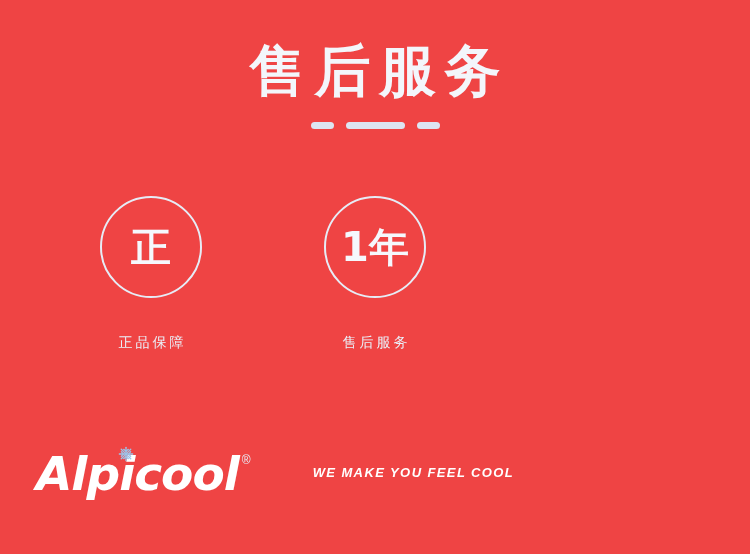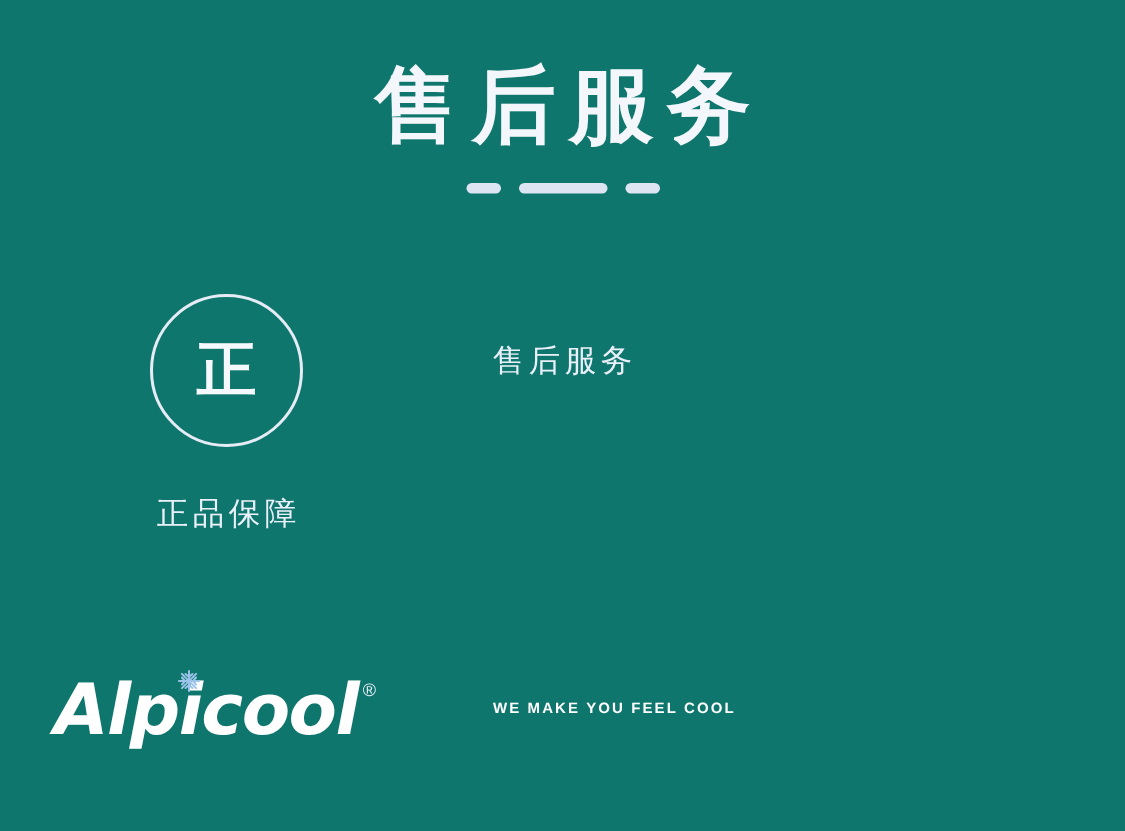--- a/index.html
+++ b/index.html
@@ -95,21 +95,21 @@
     font-family: "DejaVu Sans", "Liberation Sans", sans-serif;
     letter-spacing: 0px;
     white-space: nowrap;
   }
   .feature-caption {
     margin-top: 22px;
     text-align: center;
   }
   .caption-line {
     display: block;
-    font-size: 21px;
+    font-size: 14px;
     line-height: 45px;
     color: #eaf0f9;
     letter-spacing: 3px;
     text-indent: 3px;
     font-weight: 400;
     font-family: "DejaVu Sans", "Liberation Sans", sans-serif;
     white-space: nowrap;
   }
 
   
@@ -147,34 +147,35 @@
   #logo-snowflake {
     position: absolute;
     left: 82px;
     top: -2px;
     width: 16px;
     height: 16px;
     pointer-events: none;
   }
   #logo-tagline {
     margin-top: -2px;
-    margin-left: 78px;
-    font-size: 10px;
+    margin-left: 62px;
+    font-size: 13px;
     line-height: 16px;
+    font-style: italic;
     font-weight: 700;
     color: #ffffff;
     letter-spacing: 1.4px;
     font-family: "Liberation Sans", "DejaVu Sans", sans-serif;
     white-space: nowrap;
   }
 </style>
 </head>
 <body>
 
-<div id="banner" style="background: #0f766e;">
+<div id="banner" style="background: #ef4444;">
 
   <div id="title-block">
     <span id="page-title">售后服务</span>
   </div>
 
   <div id="divider">
     <span class="dash short"></span>
     <span class="dash long"></span>
     <span class="dash short"></span>
   </div>
@@ -184,20 +185,23 @@
     <div class="feature">
       <div class="badge-circle">
         <span class="badge-text">正</span>
       </div>
       <div class="feature-caption">
         <span class="caption-line">正品保障</span>
       </div>
     </div>
 
     <div class="feature">
+      <div class="badge-circle">
+        <span class="badge-text">1年</span>
+      </div>
       <div class="feature-caption">
         <span class="caption-line">售后服务</span>
       </div>
     </div>
 
     <div class="feature">
     </div>
 
   </div>
 

